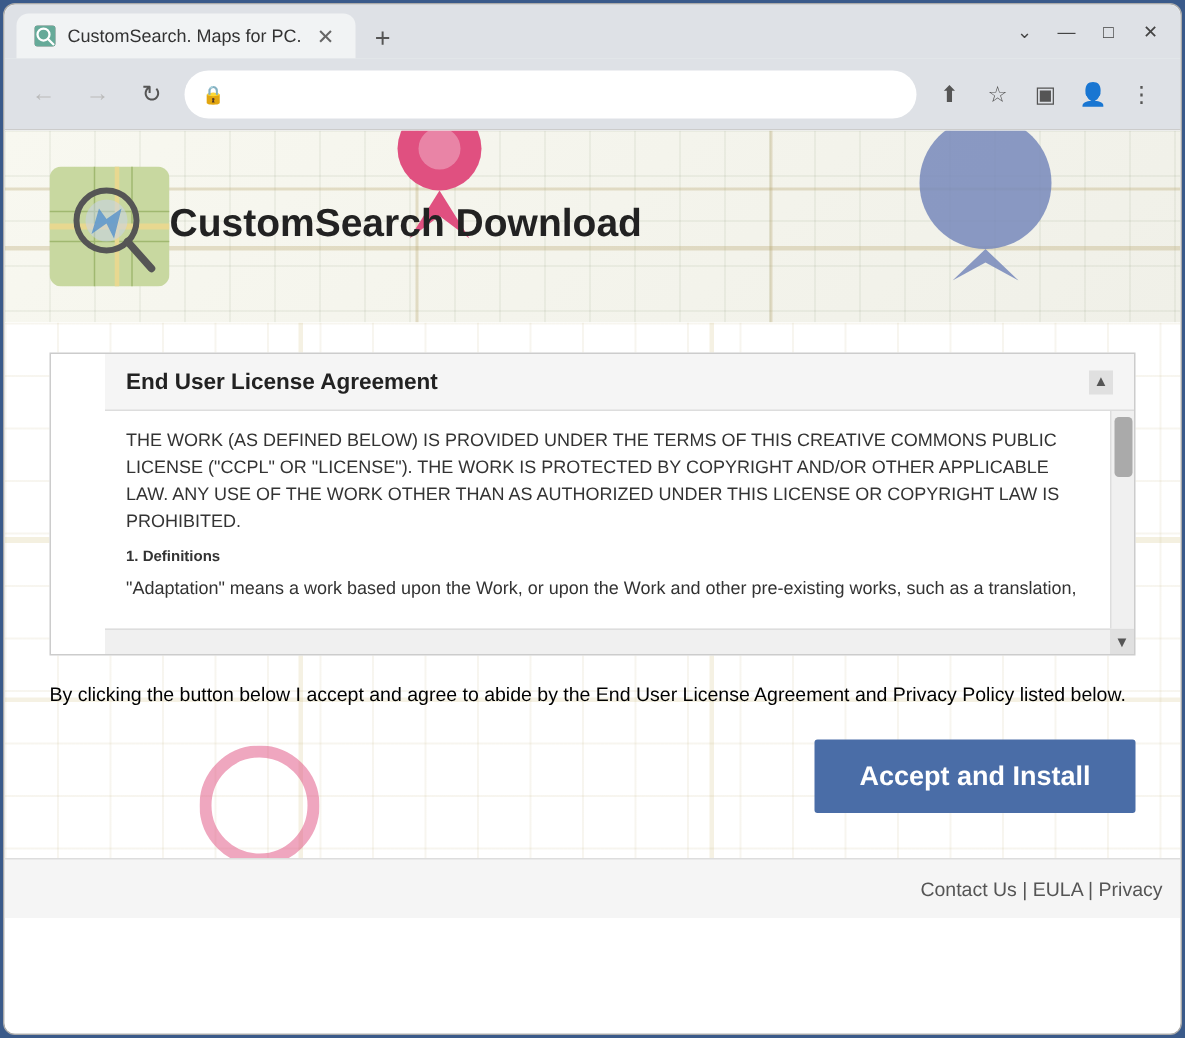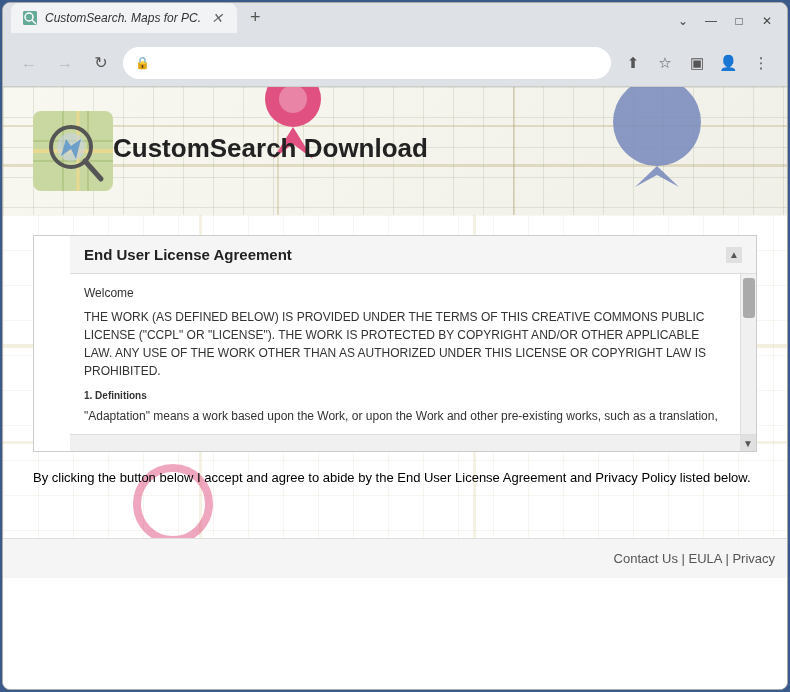--- a/index.html
+++ b/index.html
@@ -29,23 +29,23 @@
       background: #dee1e6;
       height: 36px;
       display: flex;
       align-items: center;
       padding: 0 8px;
       border-radius: 8px 8px 0 0;
     }
 
     .tab-bar {
       display: flex;
+      align-items: flex-end;
       height: 36px;
       flex: 1;
-      font-style: italic;
     }
 
     .tab {
       background: #f1f3f4;
       height: 30px;
       display: flex;
       align-items: center;
       padding: 0 12px;
       border-radius: 8px 8px 0 0;
       font-size: 12px;
@@ -488,36 +488,36 @@
         </div>
       </div>
 
       <div class="eula-box" style="position:relative; z-index:1;padding-left:36px;">
         <div class="eula-header">
           <span>End User License Agreement</span>
           <div class="scroll-arrow">▲</div>
         </div>
         <div class="eula-scrollbar-area">
           <div class="eula-body">
-            <div class="eula-welcome">Welcome</div>
             <div class="eula-text">THE WORK (AS DEFINED BELOW) IS PROVIDED UNDER THE TERMS OF THIS CREATIVE COMMONS PUBLIC LICENSE ("CCPL" OR "LICENSE"). THE WORK IS PROTECTED BY COPYRIGHT AND/OR OTHER APPLICABLE LAW. ANY USE OF THE WORK OTHER THAN AS AUTHORIZED UNDER THIS LICENSE OR COPYRIGHT LAW IS PROHIBITED.</div>
             <div class="eula-section-title">1. Definitions</div>
             <div class="eula-text">"Adaptation" means a work based upon the Work, or upon the Work and other pre-existing works, such as a translation,</div>
           </div>
           <div class="eula-scrollbar">
             <div class="scrollbar-thumb"></div>
           </div>
         </div>
         <div style="display:flex; justify-content:flex-end; background:#f0f0f0; border-top:1px solid #ddd;">
           <div class="scroll-arrow">▼</div>
         </div>
       </div>
 
       <div class="agreement-text" style="position:relative; z-index:1;">By clicking the button below I accept and agree to abide by the End User License Agreement and Privacy Policy listed below.</div>
 
+      <button class="accept-btn" style="position:relative; z-index:1;">Accept and Install</button>
 
       <div style="height:30px;"></div>
     </div>
 
     <div class="page-footer">
       <a href="#">Contact Us</a><span> | </span><a href="#">EULA</a><span> | </span><a href="#">Privacy</a>
     </div>
 
   </div>
 </div>

